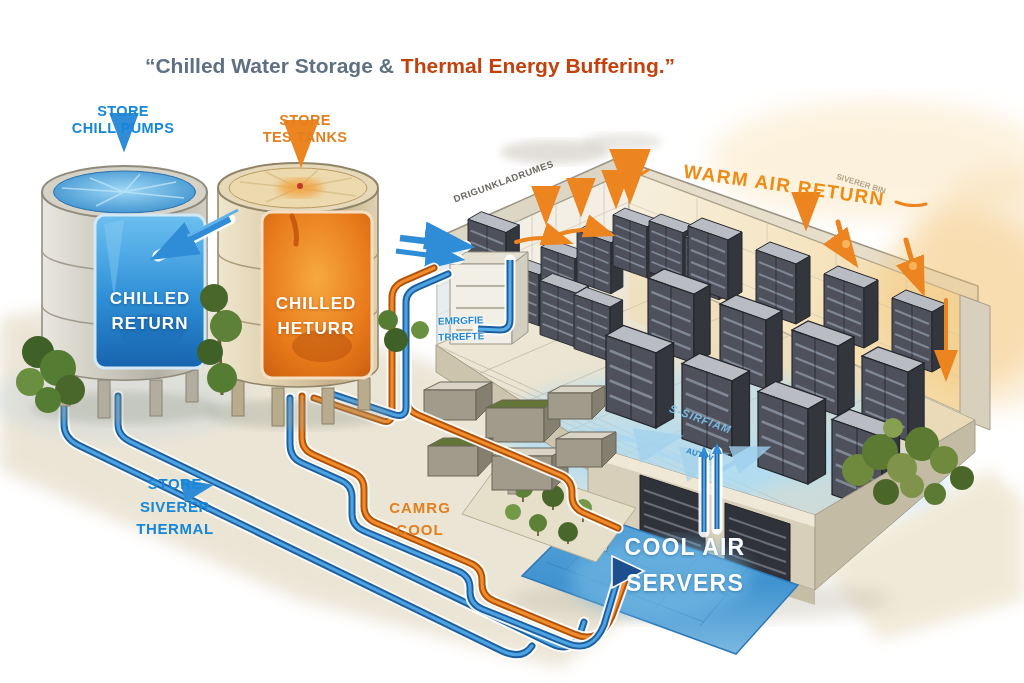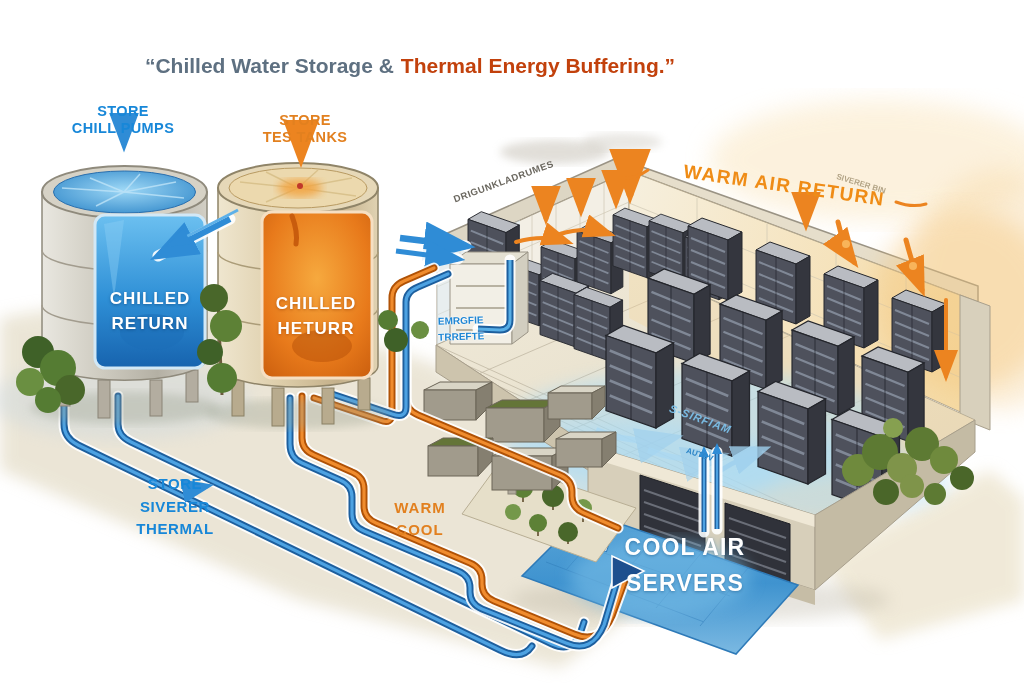--- a/index.html
+++ b/index.html
@@ -490,21 +490,21 @@
     <span>CHILLED</span>
     <span>HETURR</span>
   </div>
   <div class="lbl" id="lbl-warm">WARM AIR RETURN</div>
   <div class="lbl" id="lbl-thermal">
     <span>STORE</span>
     <span>SIVERER</span>
     <span>THERMAL</span>
   </div>
   <div class="lbl" id="lbl-pumps">
-    <span>WARM</span>
+    <span>CAMRG</span>
     <span>COOL</span>
   </div>
   <div class="lbl" id="lbl-coolair">
     <span>COOL AIR</span>
     <span>SERVERS</span>
   </div>
   <div class="lbl" id="lbl-roof">DRIGUNKLADRUMES</div>
   <div class="lbl" id="lbl-roof-r">SIVERER BIN</div>
   <div class="lbl" id="lbl-chiller">
     <span>EMRGFIE</span>

